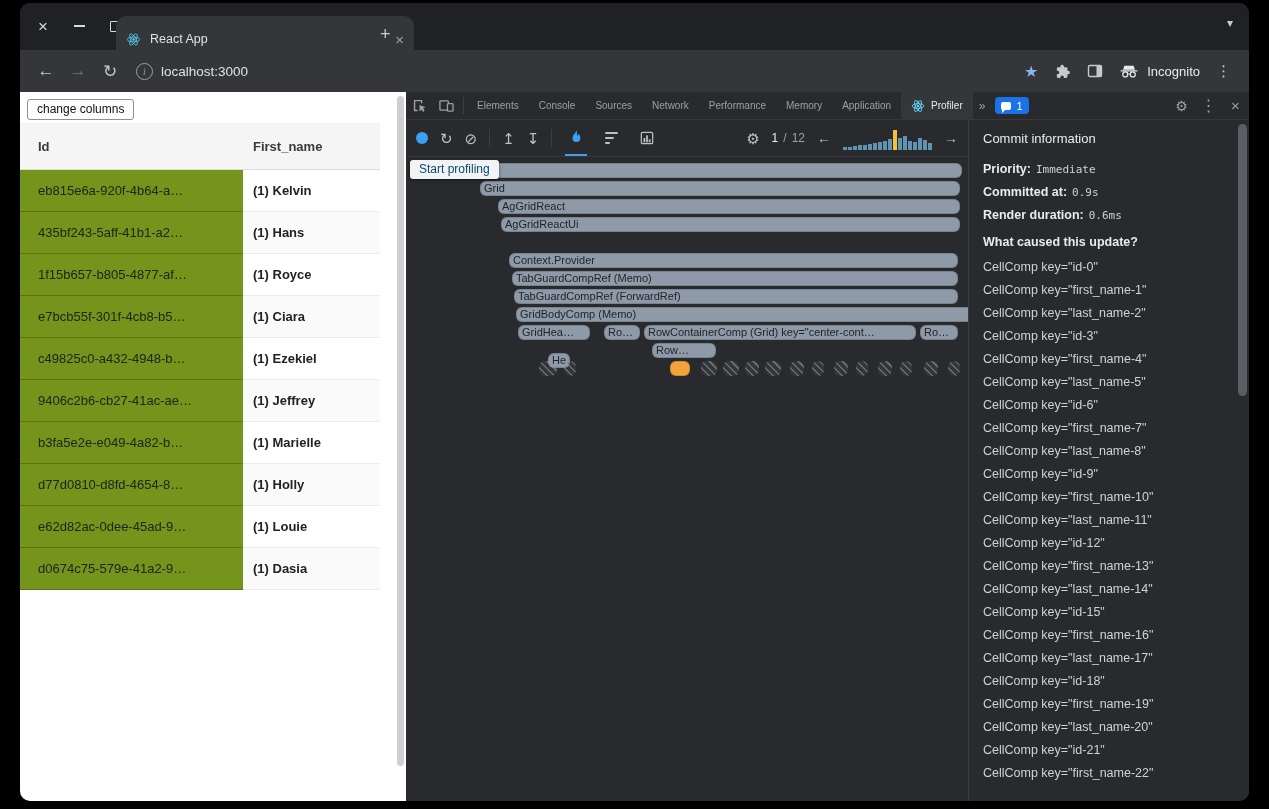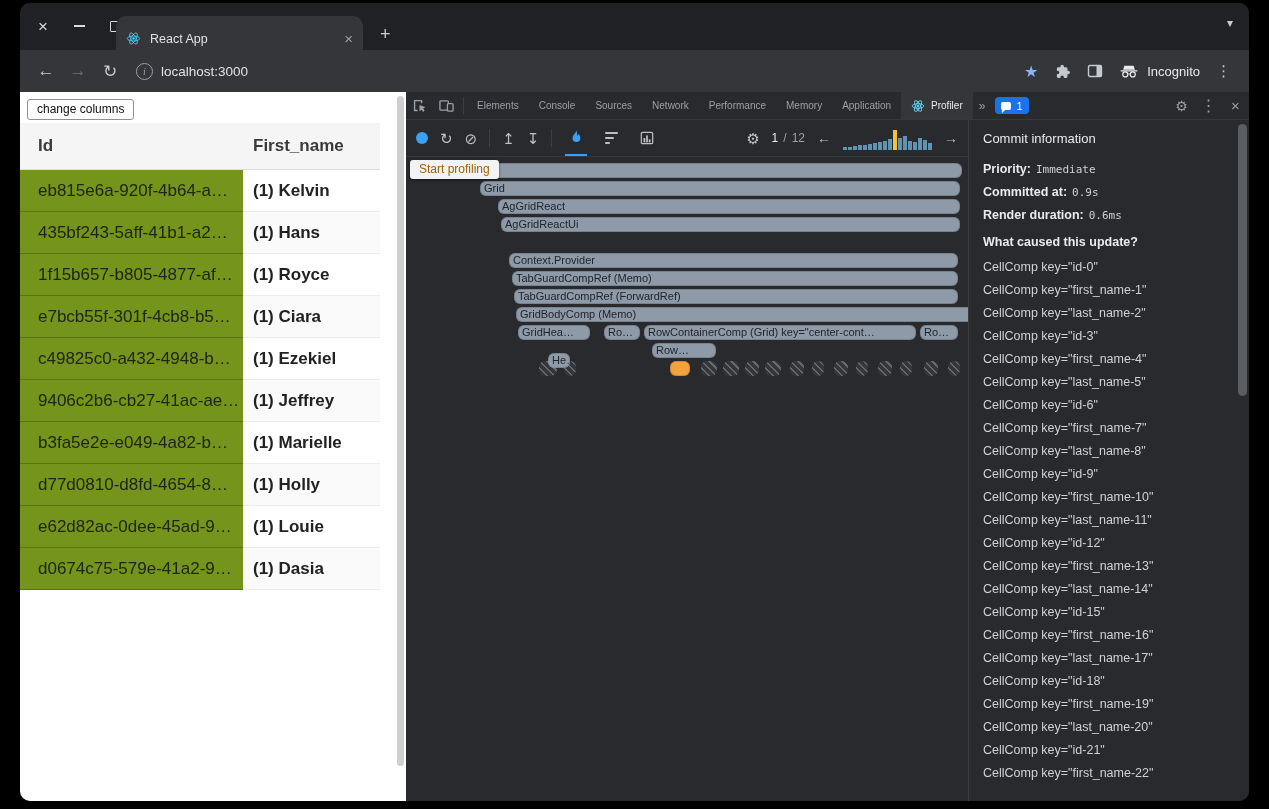--- a/index.html
+++ b/index.html
@@ -6,21 +6,21 @@
   body{width:1269px;height:809px;background:#000;font-family:"Liberation Sans",sans-serif;position:relative;overflow:hidden;}
   .win{position:absolute;left:20px;top:3px;width:1229px;height:798px;background:#202124;border-radius:10px;overflow:hidden;display:flex;flex-direction:column;}
 
   
   .titlebar{height:47px;background:#202124;position:relative;flex:none;}
   .win-controls{position:absolute;left:14px;top:14px;display:flex;gap:18px;align-items:center;color:#d8dadd;}
   .wc{width:18px;height:18px;display:flex;align-items:center;justify-content:center;cursor:default;}
   .wc-close{font-size:17px;line-height:1;}
   .wc-min{width:11px;height:2px;background:#d8dadd;}
   .wc-max{width:9px;height:9px;border:1.5px solid #d8dadd;border-radius:1px;}
-  .tab{position:absolute;left:96px;bottom:0;width:247px;height:34px;background:#35363a;border-radius:10px 10px 0 0;display:flex;align-items:flex-end;padding:4px 10px;gap:9px;box-sizing:border-box;}
+  .tab{position:absolute;left:96px;bottom:0;width:298px;height:34px;background:#35363a;border-radius:10px 10px 0 0;display:flex;align-items:flex-start;padding:16px 10px;gap:9px;box-sizing:border-box;}
   .tab-title{color:#dfe1e5;font-size:12.5px;flex:1;}
   .tab-close{color:#9aa0a6;font-size:15px;line-height:1;}
   .newtab{position:absolute;left:360px;bottom:7px;color:#c8cbcf;font-size:18px;line-height:1;}
   .tb-chevron{position:absolute;right:16px;top:13px;color:#c8cbcf;font-size:12px;}
 
   
   .navbar{height:42px;background:#35363a;display:flex;align-items:center;padding:0 12px;gap:4px;flex:none;}
   .nav-icon{width:28px;height:28px;display:flex;align-items:center;justify-content:center;color:#c6c9cd;font-size:17px;border-radius:50%;}
   .nav-icon.disabled{color:#6e7175;}
   .info-circle{width:15px;height:15px;border:1.5px solid #9aa0a6;border-radius:50%;color:#9aa0a6;font-size:10px;display:flex;align-items:center;justify-content:center;font-family:"Liberation Serif",serif;font-style:italic;margin:0 4px 0 8px;}
@@ -30,21 +30,21 @@
   .star{color:var(--accent);font-size:16px;}
   .incog{display:flex;gap:8px;color:#e8eaed;font-size:13px;align-items:center;}
   .kebab{color:#c6c9cd;font-size:15px;letter-spacing:0;}
 
   
   .content{flex:1;display:flex;min-height:0;}
 
   
   .page{width:386px;background:#fff;position:relative;flex:none;overflow:hidden;}
   .chg-btn{position:absolute;left:7px;top:7px;font-size:12px;padding:2px 9px 3px;border:1px solid #8f8f8f;background:#fdfdfd;border-radius:3px;color:#111;}
-  .tbl{position:absolute;left:0;top:31px;width:360px;border-collapse:collapse;font-size:17px;padding-left:28px;}
+  .tbl{position:absolute;left:0;top:31px;width:360px;border-collapse:collapse;font-size:13px;padding-left:28px;}
   .tbl th{height:44px;text-align:left;background:#f5f5f5;border-bottom:1px solid #dcdcdc;font-weight:700;color:#3a3a3a;}
   .tbl th.h-id{width:204px;padding-left:18px;}
   .tbl th.h-name{padding-left:10px;}
   .tbl td{height:42px;box-sizing:border-box;}
   .cell-id{background:var(--row-green);width:204px;padding-left:18px;border-bottom:1px solid rgba(0,0,0,.22);color:#20251a;}
   .cell-name{padding-left:10px;font-weight:700;color:#222;border-bottom:1px solid #ececec;background:#fff;}
   .tbl tr:nth-child(even) .cell-name{background:#fafafa;}
   .page-scroll{position:absolute;right:1px;top:2px;width:8px;bottom:2px;}
   .page-scroll .thumb{position:absolute;top:2px;left:0;width:7px;height:95%;background:#cfcfcf;border-radius:4px;}
 
@@ -81,21 +81,21 @@
   .gear-right{margin-left:auto;}
   .commit-count{font-size:12px;color:#e8eaed;display:flex;gap:5px;align-items:center;flex:none;}
   .commit-count .dim{color:#9aa0a6;}
   .arrow-btn{color:#bdc1c6;font-size:14px;flex:none;}
   .commit-selector{display:flex;align-items:flex-end;gap:1px;height:24px;flex:none;}
   .cbar{width:4px;background:var(--commit-bar);}
   .cbar.hi{background:var(--commit-bar-hi);}
 
   
   .flame-area{flex:1;position:relative;background:#292a2d;overflow:hidden;}
-  .tooltip{position:absolute;left:4px;top:3px;background:#f1f3f4;color:#a16207;font-size:12px;padding:2px 9px 3px;border-radius:3px;box-shadow:0 1px 3px rgba(0,0,0,.5);z-index:5;white-space:nowrap;}
+  .tooltip{position:absolute;left:4px;top:3px;background:#f1f3f4;color:#0c4a6e;font-size:12px;padding:2px 9px 3px;border-radius:3px;box-shadow:0 1px 3px rgba(0,0,0,.5);z-index:5;white-space:nowrap;}
   .fbar{position:absolute;height:15px;background:var(--flame-bar);border-radius:6px;font-size:11px;line-height:15px;color:#20252d;padding:0 4px;box-sizing:border-box;white-space:nowrap;overflow:hidden;box-shadow:inset 0 0 0 1px rgba(0,0,0,.15);}
   .fbar.hatch{background:repeating-linear-gradient(45deg, rgba(148,158,170,.55) 0 2px, rgba(148,158,170,.10) 2px 5px);box-shadow:none;}
   .fbar.selected{background:var(--flame-selected);}
 
   
   .dt-right{width:280px;flex:none;border-left:1px solid #3d3f43;display:flex;flex-direction:column;background:#292a2d;position:relative;}
   .ci-header{height:36px;display:flex;align-items:center;padding-left:14px;color:#e8eaed;font-size:13px;flex:none;}
   .ci-body{padding:6px 14px 0;font-size:12.5px;}
   .ci-field{margin-bottom:9px;color:#e8eaed;font-weight:700;}
   .ci-field .mono{font-family:"DejaVu Sans Mono",monospace;font-weight:400;color:#cdd1d5;font-size:11px;margin-left:5px;}

